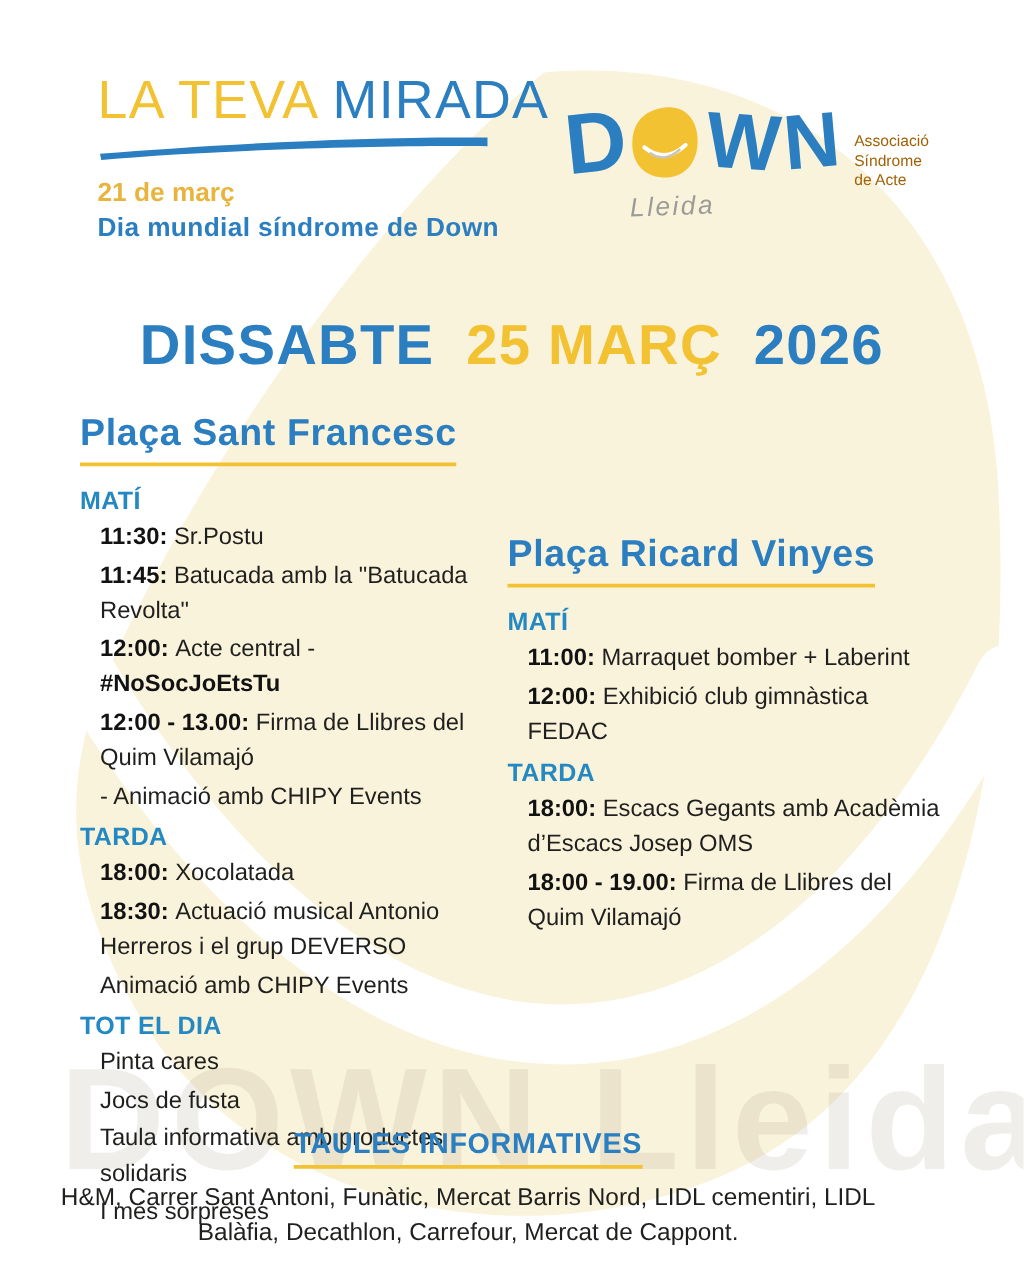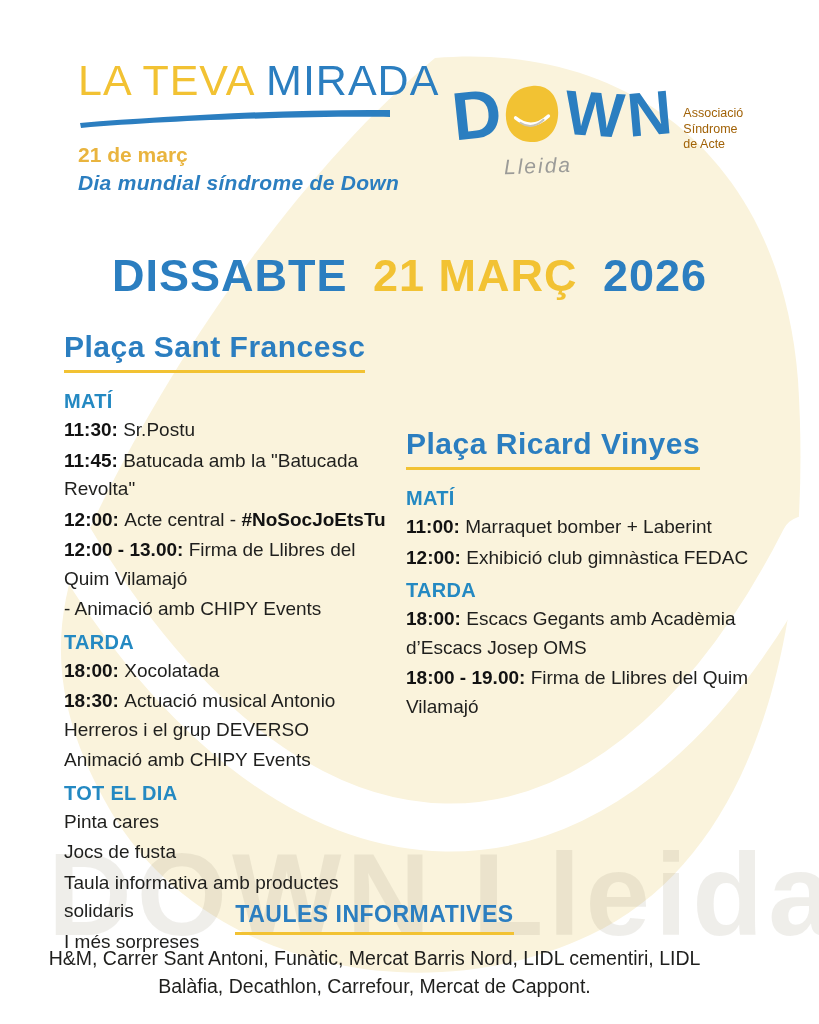--- a/index.html
+++ b/index.html
@@ -19,21 +19,21 @@
   }
   .layer{position:absolute;left:0;top:0;width:819px;height:1024px;z-index:2;}
 
   
   .title-block{position:absolute;left:78px;top:52px;}
   .title-1{font-size:57px;font-weight:800;letter-spacing:3px;color:var(--blue);line-height:1.0;}
   .title-2{font-size:43px;font-weight:400;letter-spacing:1px;line-height:1.15;margin-top:4px;}
   .t-yellow{color:var(--yellow);} .t-blue{color:var(--blue);}
   .brush{display:block;margin-top:2px;}
   .date-small{font-size:21px;font-weight:600;color:var(--orange);margin-top:14px;}
-  .subtitle{font-size:21px;font-weight:800;color:var(--blue);margin-top:4px;letter-spacing:.3px;font-style:italic;}
+  .subtitle{font-size:21px;font-weight:800;color:var(--blue);margin-top:4px;letter-spacing:.3px;}
 
   
   .logo{position:absolute;left:452px;top:80px;display:flex;align-items:flex-start;}
   .logo-letters{display:flex;align-items:center;}
   .logo-letter{font-weight:800;color:var(--blue);line-height:1;}
   .ld{font-size:68px;transform:rotate(-6deg);}
   .lw{font-size:63px;transform:rotate(4deg);margin-left:2px;}
   .ln{font-size:62px;transform:rotate(-5deg);margin-left:2px;}
   .lo{margin:0 2px;transform:translateY(2px);}
   .logo-city{position:absolute;left:52px;top:74px;font-size:21px;font-style:italic;
@@ -46,21 +46,21 @@
     font-size:45px;font-weight:800;letter-spacing:1px;white-space:nowrap;}
   .date-heading span{margin:0 6px;}
 
   
   .columns{position:absolute;left:64px;top:330px;width:712px;display:flex;gap:0;}
   .column{width:342px;}
   .column:nth-child(2){width:368px;margin-top:97px;}
   .col-title{display:inline-block;font-size:30px;font-weight:800;color:var(--blue);
     letter-spacing:.5px;border-bottom:3px solid var(--yellow);padding-bottom:6px;margin-bottom:10px;}
   .sec-label{font-size:20px;font-weight:800;color:var(--label-blue);margin:7px 0 3px;letter-spacing:.3px;}
-  .item{margin:0 0 2px;font-size:19px;line-height:1.5;color:var(--ink);}
+  .item{margin:0 16px 2px;font-size:19px;line-height:1.5;color:var(--ink);}
   .item b{font-weight:700;color:#121212;}
 
   
   .footer{position:absolute;left:0;top:901px;width:749px;text-align:center;}
   .footer-heading{display:inline-block;font-size:23px;font-weight:800;color:var(--blue);
     letter-spacing:.5px;border-bottom:3px solid var(--yellow);padding-bottom:4px;}
   .footer-text{width:705px;margin:9px auto 0;font-size:19.5px;line-height:1.45;color:var(--ink);}
 </style>
 </head>
 <body>
@@ -108,21 +108,21 @@
       </div>
       <div class="logo-assoc">
         <div>Associació</div>
         <div>Síndrome</div>
         <div>de Acte</div>
       </div>
     </div>
 
     <div class="date-heading">
       <span class="t-blue">DISSABTE</span>
-      <span class="t-yellow">21 MARÇ</span>
+      <span class="t-yellow">25 MARÇ</span>
       <span class="t-blue">2026</span>
     </div>
 
     <div class="columns">
         <div class="column"><div class="col-title">Plaça Sant Francesc</div><div class="sec-label">MATÍ</div><p class="item"><b class="time">11:30: </b>Sr.Postu</p><p class="item"><b class="time">11:45: </b>Batucada amb la "Batucada Revolta"</p><p class="item"><b class="time">12:00: </b>Acte central - <b class="hash">#NoSocJoEtsTu</b></p><p class="item"><b class="time">12:00 - 13.00: </b>Firma de Llibres del Quim Vilamajó</p><p class="item">- Animació amb CHIPY Events</p><div class="sec-label">TARDA</div><p class="item"><b class="time">18:00: </b>Xocolatada</p><p class="item"><b class="time">18:30: </b>Actuació musical Antonio Herreros i el grup DEVERSO</p><p class="item">Animació amb CHIPY Events</p><div class="sec-label">TOT EL DIA</div><p class="item">Pinta cares</p><p class="item">Jocs de fusta</p><p class="item">Taula informativa amb productes solidaris</p><p class="item">I més sorpreses</p></div>
         <div class="column"><div class="col-title">Plaça Ricard Vinyes</div><div class="sec-label">MATÍ</div><p class="item"><b class="time">11:00: </b>Marraquet bomber + Laberint</p><p class="item"><b class="time">12:00: </b>Exhibició club gimnàstica FEDAC</p><div class="sec-label">TARDA</div><p class="item"><b class="time">18:00: </b>Escacs Gegants amb Acadèmia d’Escacs Josep OMS</p><p class="item"><b class="time">18:00 - 19.00: </b>Firma de Llibres del Quim Vilamajó</p></div>
       </div>
 
     <div class="footer">
       <div class="footer-heading">TAULES INFORMATIVES</div>

